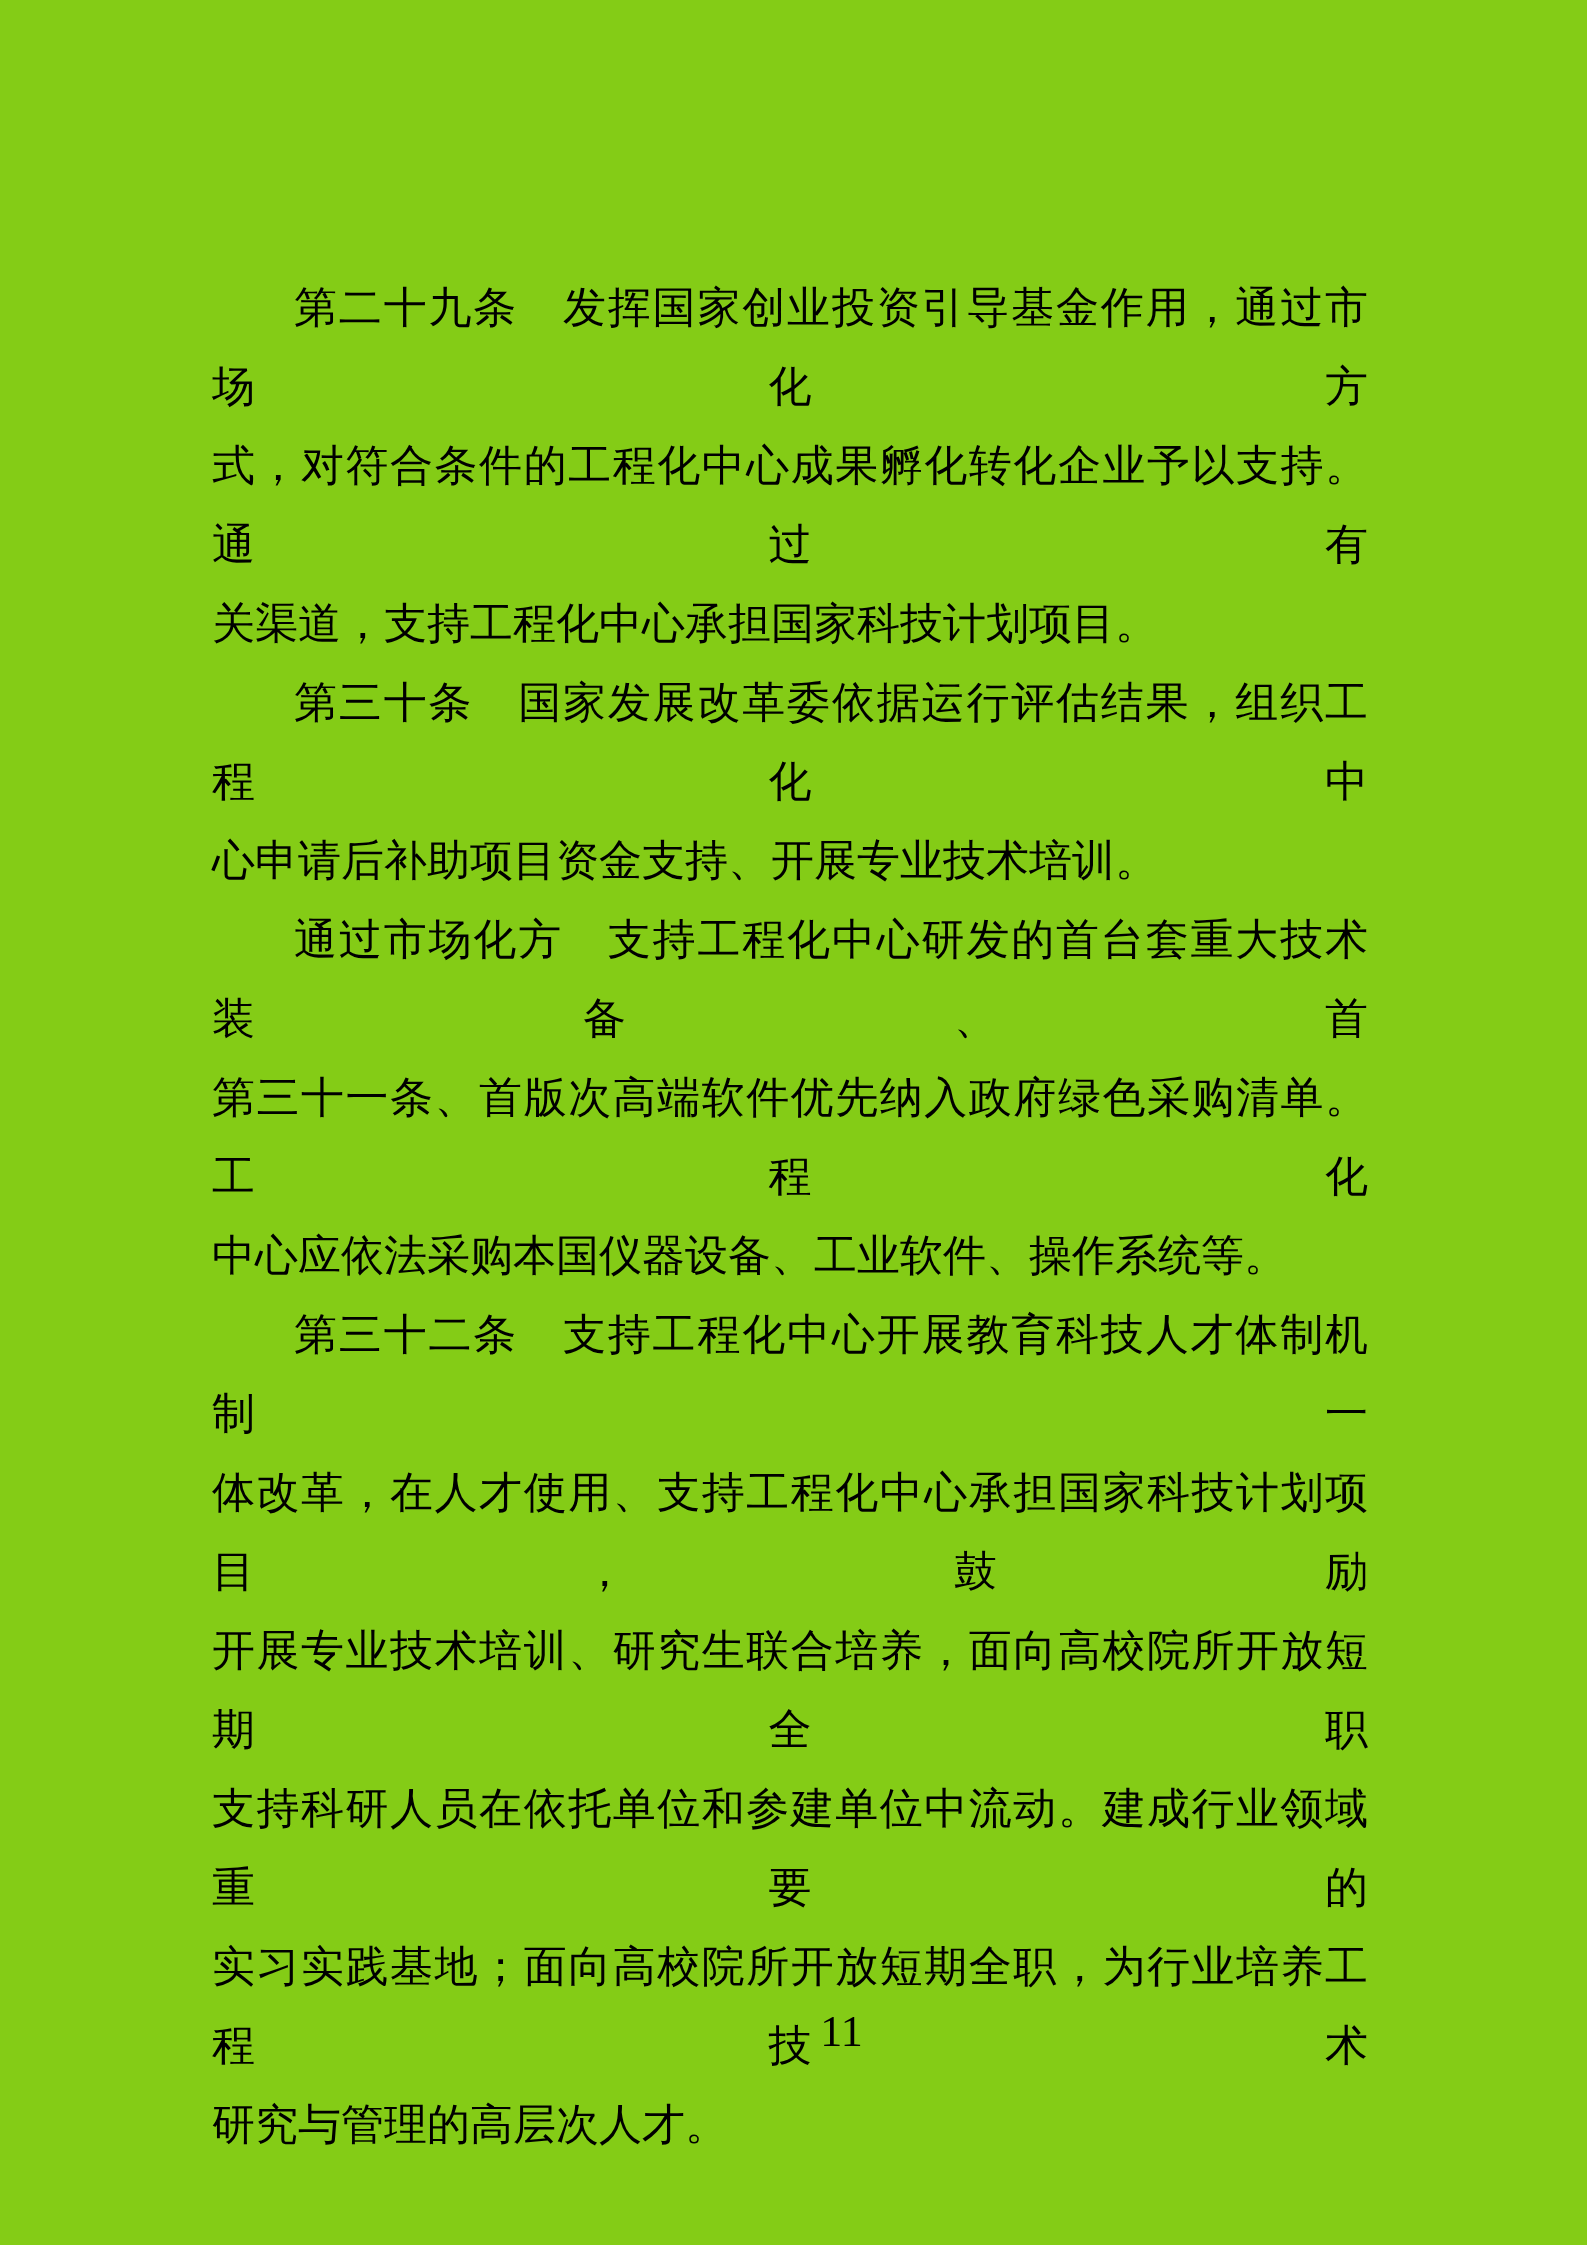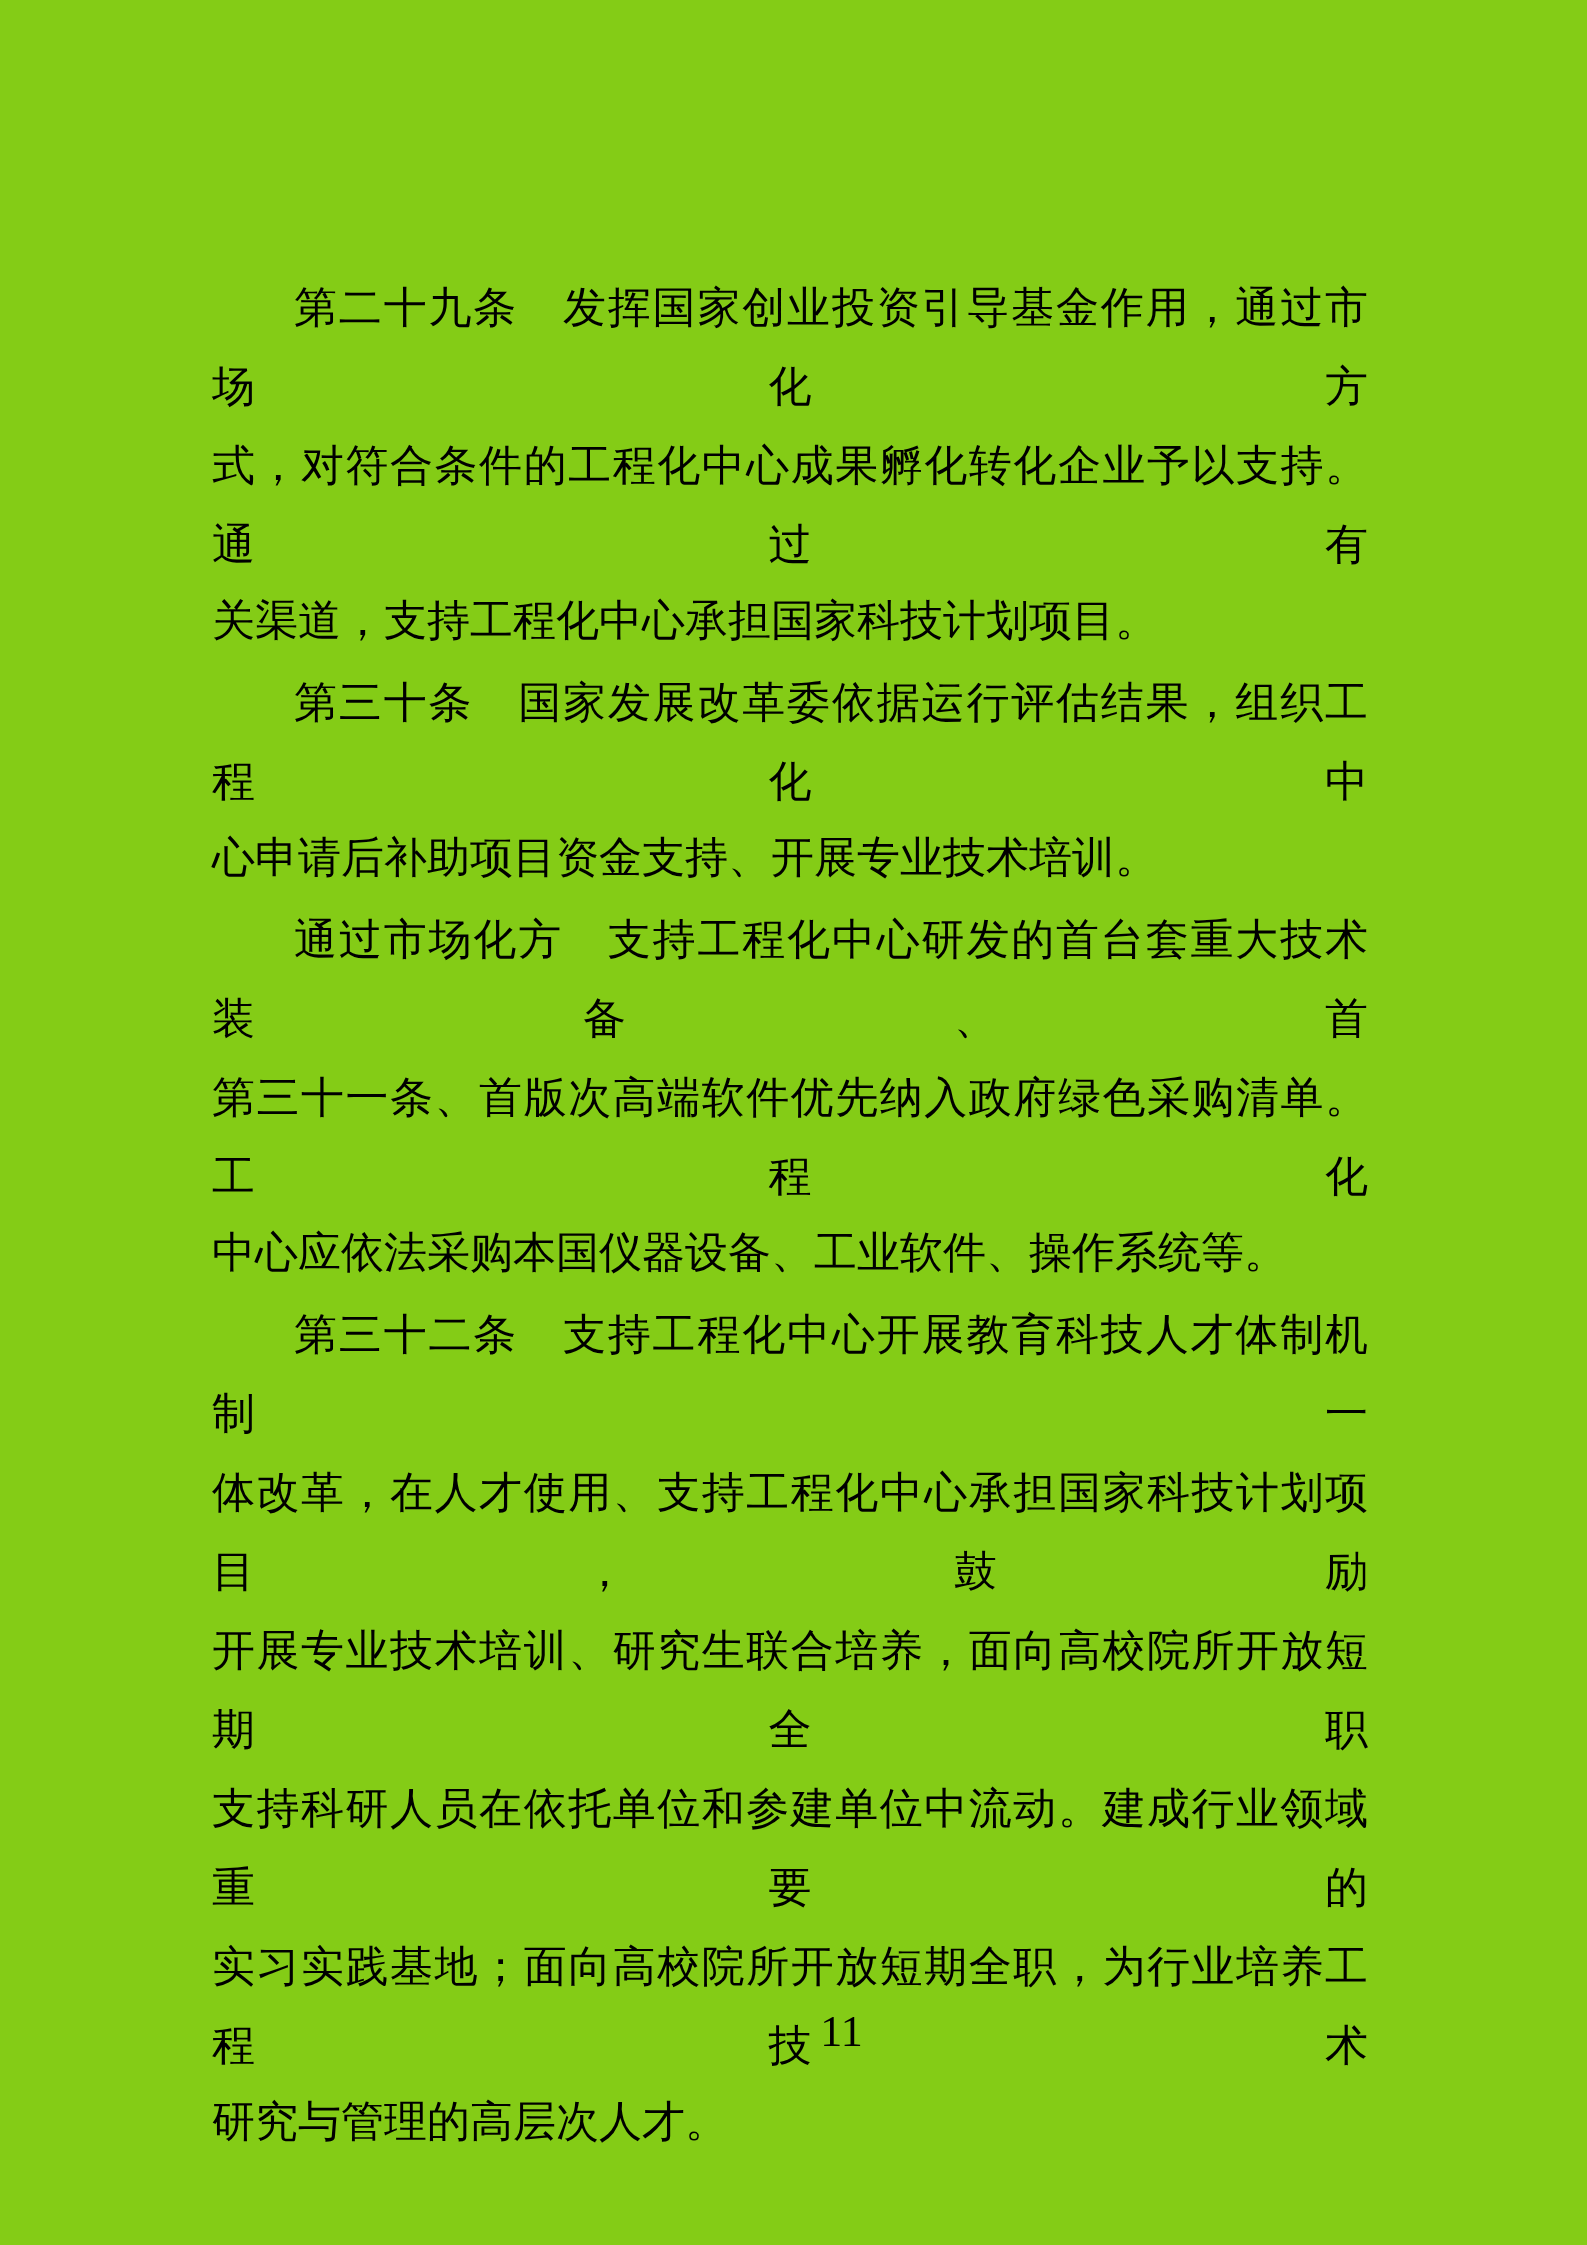--- a/index.html
+++ b/index.html
@@ -32,21 +32,20 @@
   }
   .para { margin: 0; padding: 0; }
   .ln {
     margin: 0;
     padding: 0;
     text-align: justify;
     text-align-last: justify;
   }
   .ln.last {
     text-align-last: left;
-    font-family: Liberation Mono, monospace;
   }
   .ln.first {
     text-indent: 82px;
   }
   .pagenum {
     position: absolute;
     top: 2008px;
     left: 0;
     width: 1587px;
     text-align: center;

